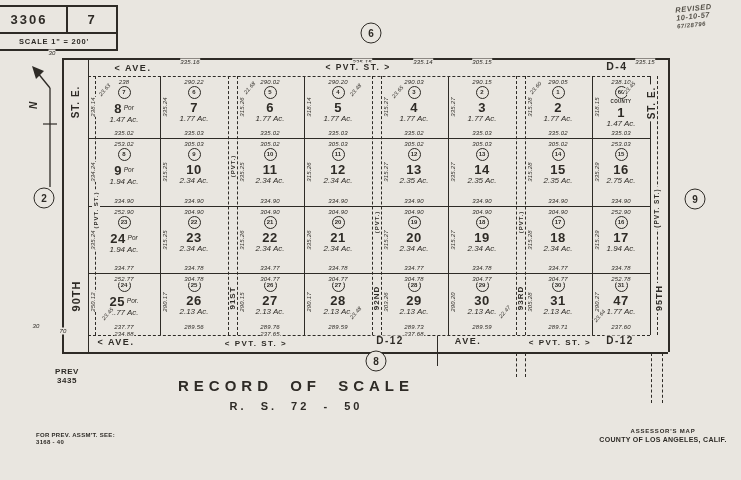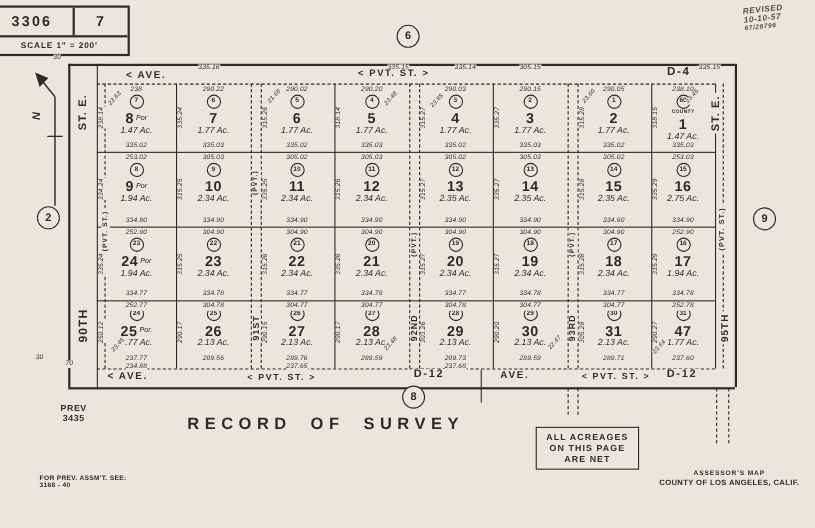--- a/index.html
+++ b/index.html
@@ -423,28 +423,24 @@
       <div class="dim tie" style="left: 108px; top: 314px;">23.45</div>
       <div class="dim tie" style="left: 356px; top: 313px;">23.48</div>
       <div class="dim tie" style="left: 505px; top: 312px;">22.47</div>
       <div class="dim tie" style="left: 600px; top: 316px;">23.64</div>
     </div>
 
   <div id="code-block">
     <div>PREV</div>
     <div>3435</div>
   </div>
-  <div id="ros-title">RECORD OF SURVEY</div>
+  <div id="ros-title">RECORD OF SCALE</div>
+  <div id="ros-sub">R. S. 72 - 50</div>
   <div id="prev-assmt">
     <div>FOR PREV. ASSM'T. SEE:</div>
     <div>3168 - 40</div>
   </div>
-  <div id="note-box">
-    <div>ALL ACREAGES</div>
-    <div>ON THIS PAGE</div>
-    <div>ARE NET</div>
-  </div>
   <div id="agency">
     <div class="ag1">ASSESSOR'S MAP</div>
     <div class="ag2">COUNTY OF LOS ANGELES, CALIF.</div>
   </div>
 
 </div>
 
 </body></html>

